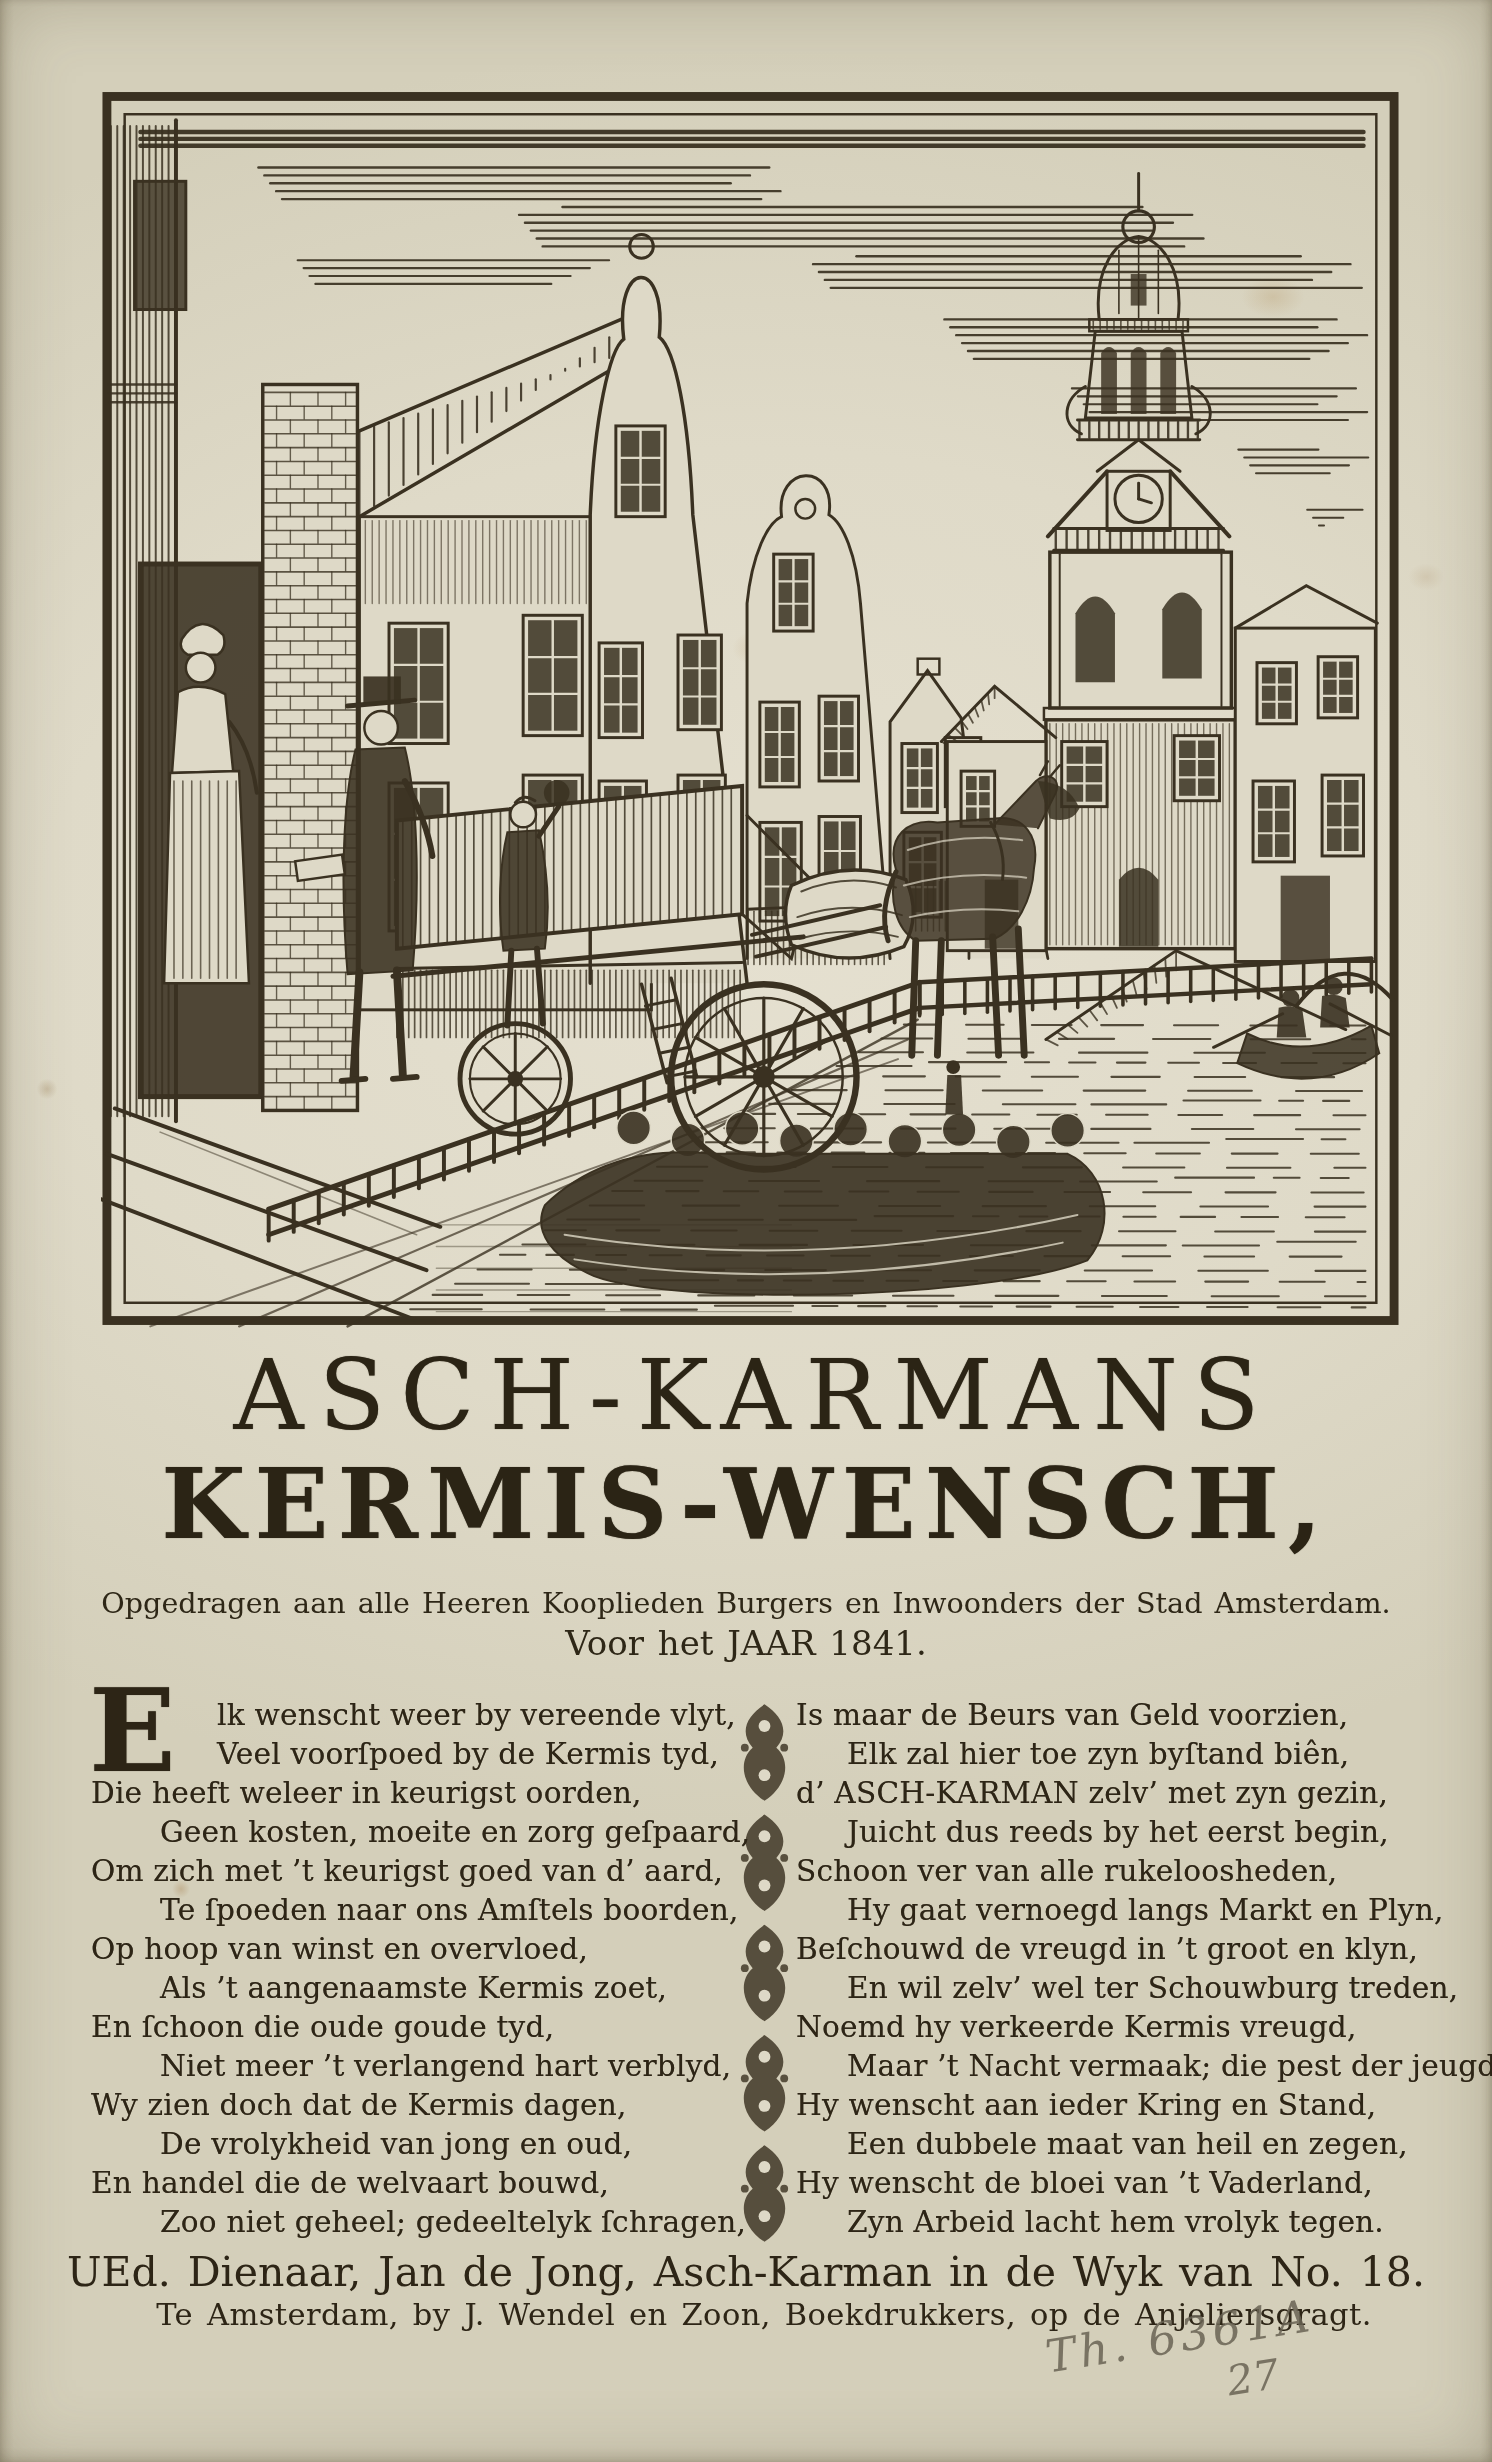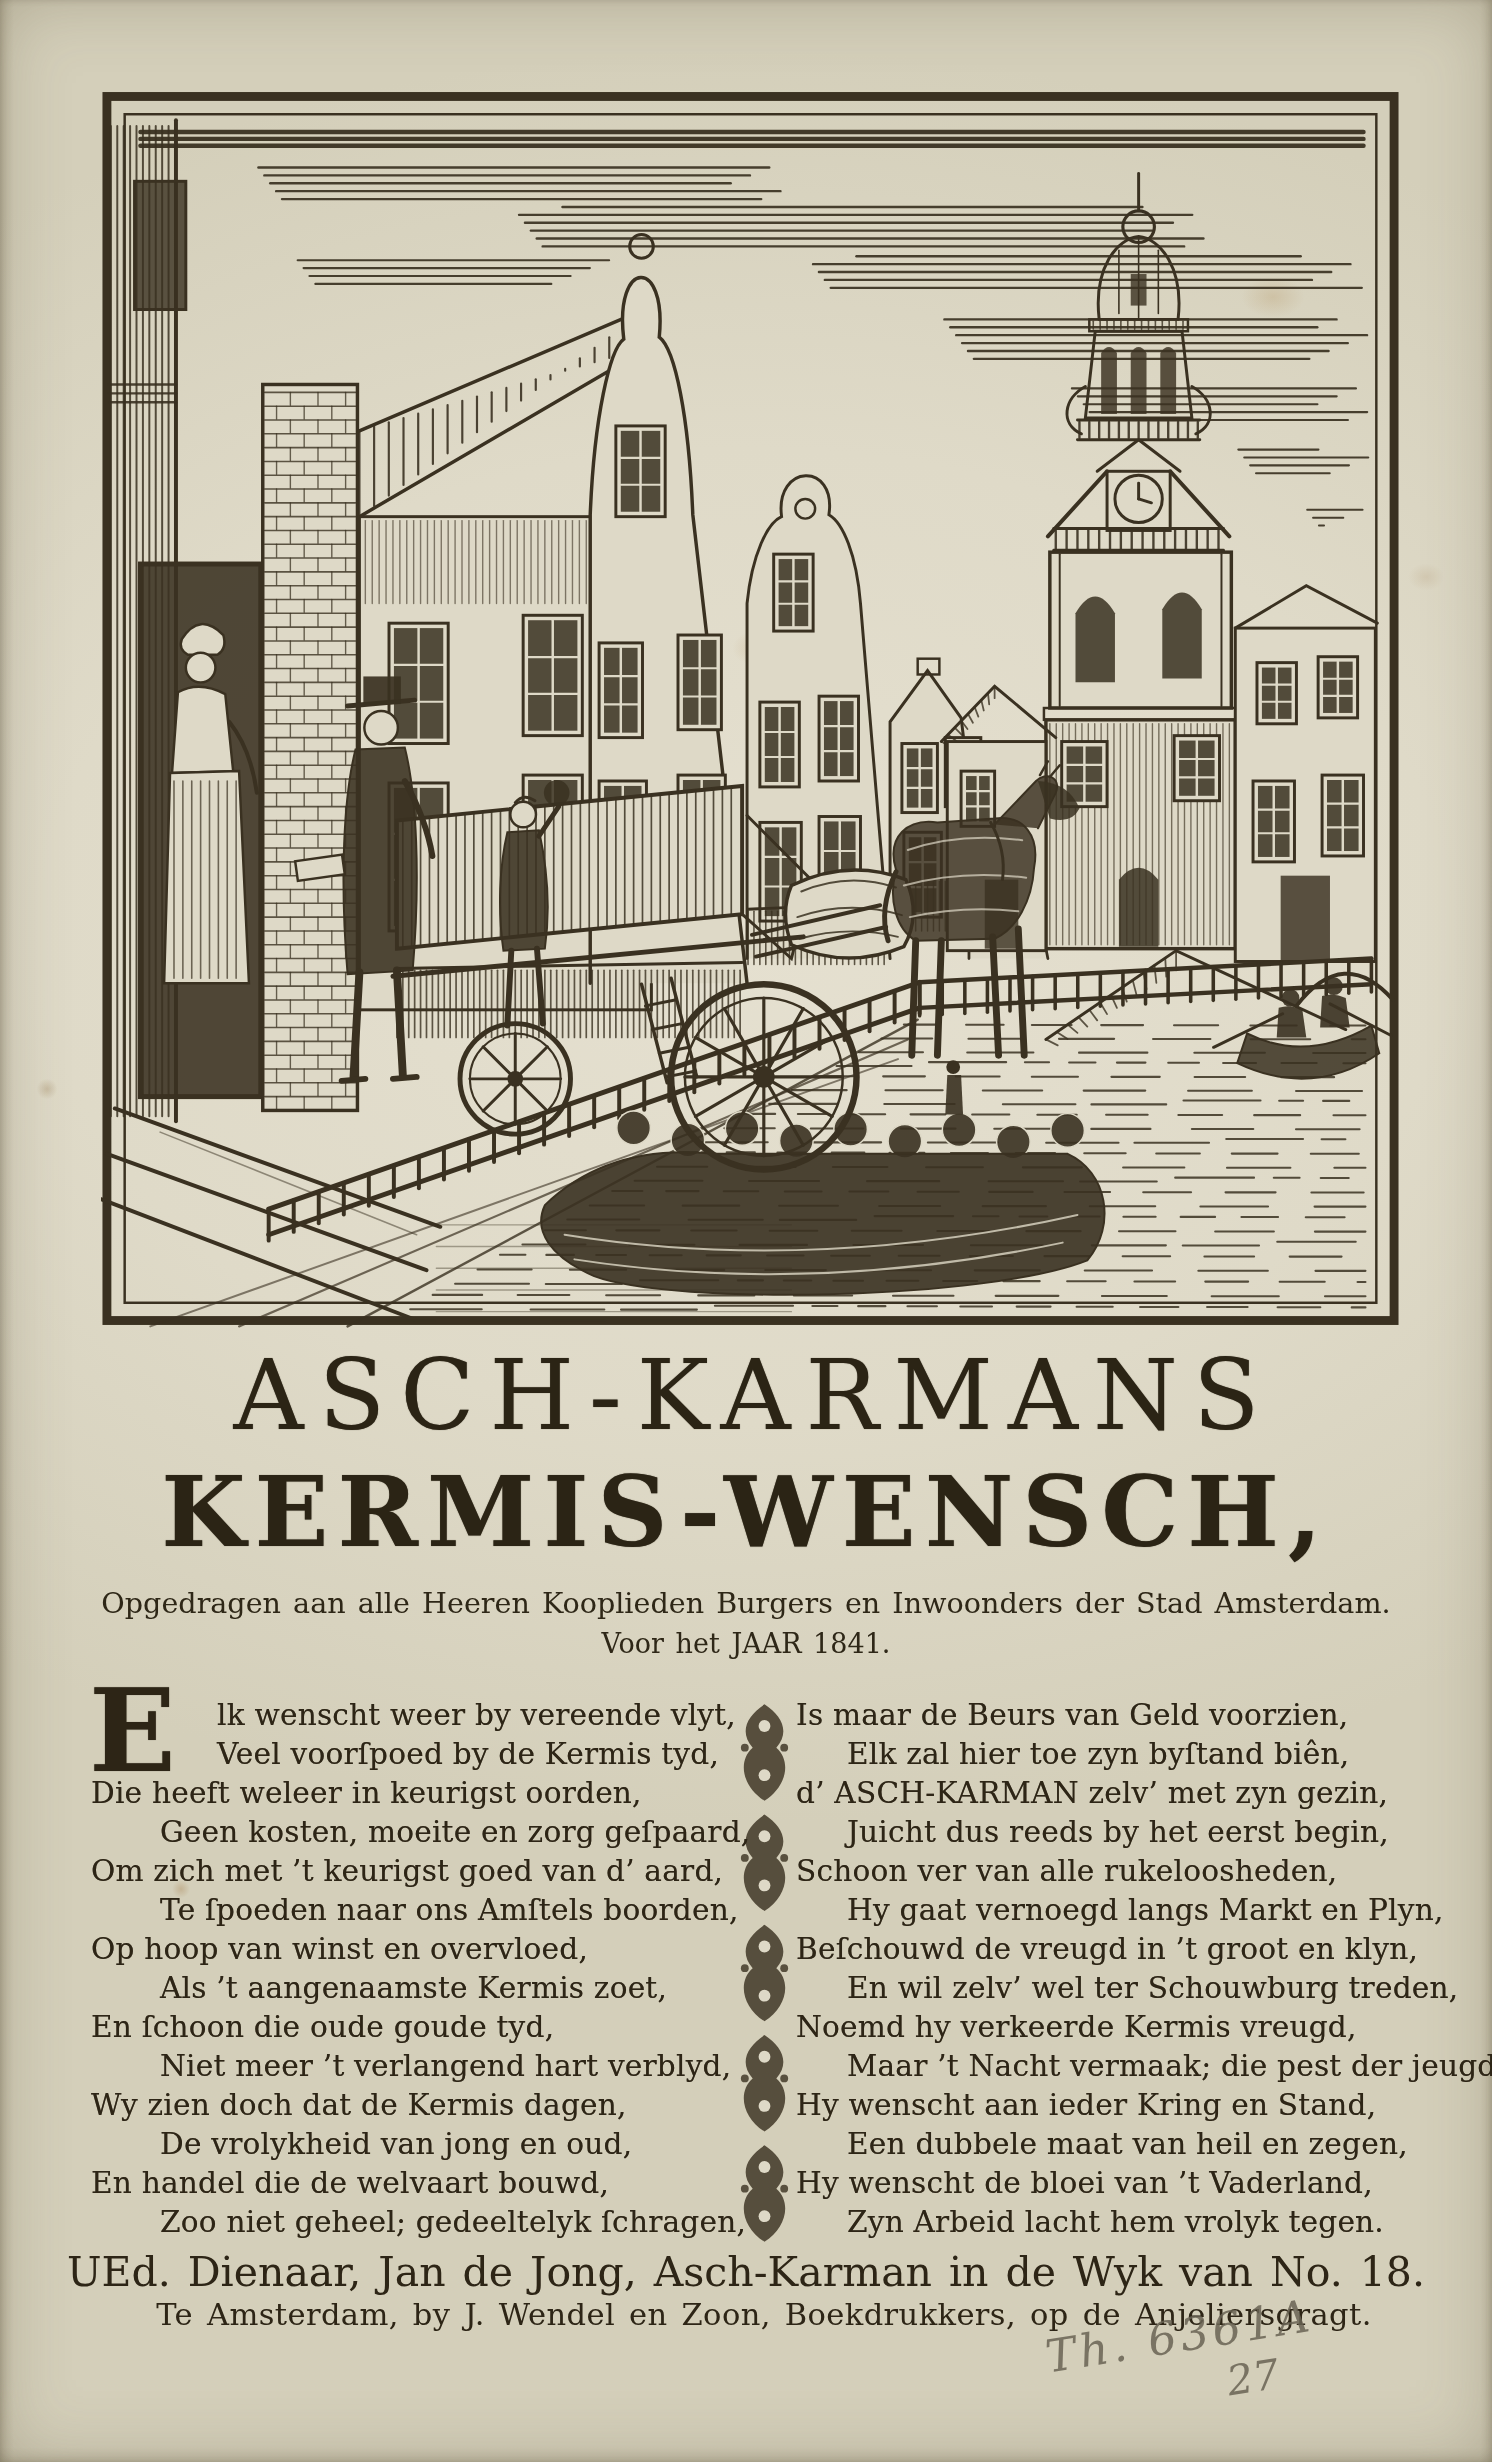--- a/index.html
+++ b/index.html
@@ -25,25 +25,25 @@
   .woodcut{position:absolute;left:101px;top:89px;width:1299px;height:1239px;}
   .woodcut svg{width:100%;height:100%;display:block;}
 
   .title{position:absolute;left:0;right:0;top:1346px;text-align:center;color:#2b2415;}
   .title-l1{
     font-size:97px;line-height:100px;font-weight:normal;letter-spacing:.155em;
     text-shadow:0 0 1px rgba(43,36,22,.65);white-space:nowrap;padding-left:16px;
   }
   .title-l2{
     font-size:97px;line-height:102px;font-weight:bold;letter-spacing:.092em;
-    text-shadow:0 0 1px rgba(43,36,22,.65);white-space:nowrap;margin-top:15px;
+    text-shadow:0 0 1px rgba(43,36,22,.65);white-space:nowrap;margin-top:7px;
   }
   .dedication{position:absolute;left:0;right:0;top:1584px;text-align:center;color:#2e2717;}
   .dedication .d1{font-size:28.6px;line-height:39px;word-spacing:3px;}
-  .dedication .d2{font-size:27px;line-height:41px;word-spacing:3px;}
+  .dedication .d2{font-size:34px;line-height:41px;word-spacing:3px;}
 
   .poem{position:absolute;left:91px;top:1696px;width:1350px;display:flex;color:#2d2516;}
   .col{position:relative;}
   .col-left{width:642px;}
   .col-right{width:650px;}
   .divider{width:91px;display:flex;justify-content:center;align-items:flex-start;padding-top:2px;}
   .lines > div{
     font-size:29.6px;line-height:39px;white-space:nowrap;letter-spacing:0.2px;
     text-shadow:0 0 0.6px rgba(45,37,22,.55);
   }

